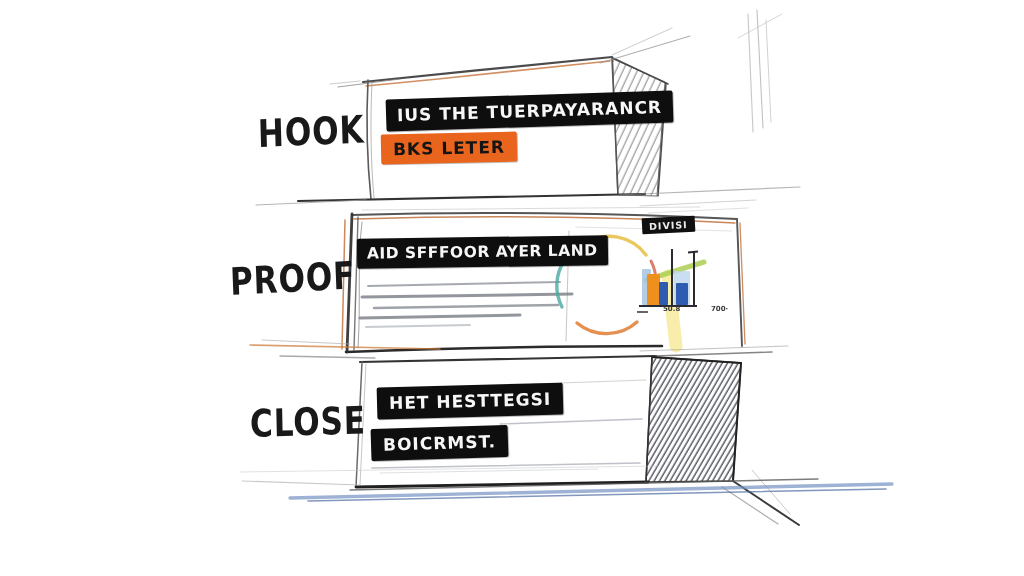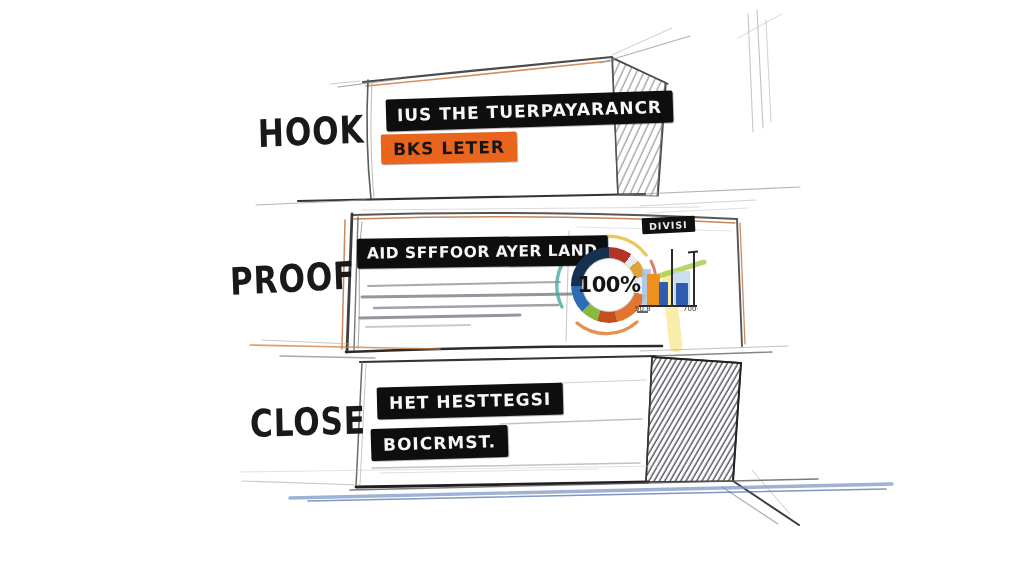--- a/index.html
+++ b/index.html
@@ -31,21 +31,21 @@
     position:absolute;left:642px;top:217px;background:#101010;color:#ececec;
     font-size:9.5px;font-weight:700;letter-spacing:1px;padding:2.5px 7px;
     transform:rotate(-3deg);border-radius:1px;
   }
   .minichart{position:absolute;left:639px;top:249px;width:62px;height:58px;}
   .minichart .axis-x{position:absolute;left:0;right:4px;bottom:0;height:2px;background:#2a2a33;}
   .minichart .axis-mid{position:absolute;left:32px;top:0;bottom:0;width:2px;background:#2a2a33;}
   .minichart .axis-right{position:absolute;left:54px;top:3px;bottom:0;width:2px;background:#2a2a33;}
   .minichart .tick{position:absolute;left:49px;top:2px;width:10px;height:2px;background:#2a2a33;transform:rotate(-6deg);}
   .minichart .bar{position:absolute;bottom:2px;border-radius:1px;}
-  .axis-label{position:absolute;font-size:7px;font-weight:400;color:#3a3a3a;white-space:nowrap;}
+  .axis-label{position:absolute;font-size:7px;font-weight:700;color:#3a3a3a;white-space:nowrap;margin-left:28px;}
   .tiny-dash{position:absolute;left:-2px;top:62px;width:11px;height:1.5px;background:#666;}
 </style>
 </head>
 <body>
 
 <div class="stage">
 
   <svg width="1024" height="576" viewBox="0 0 1024 576" class="abs" style="left:0;top:0" fill="none" stroke-linecap="round">
     <defs>
       <pattern id="hatchLight" patternUnits="userSpaceOnUse" width="6.5" height="6.5" patternTransform="rotate(25)">
@@ -151,25 +151,20 @@
   <div class="sketch-label" style="left:230px;top:260px;transform:scaleX(.82) rotate(-2.5deg);">PROOF</div>
   <div class="sketch-label" style="left:250px;top:402px;transform:scaleX(.82) rotate(-1.5deg);">CLOSE</div>
 
   <div class="banner" style="left:386px;top:95px;font-size:17px;padding:6px 11px;transform:rotate(-1.8deg);">IUS THE TUERPAYARANCR</div>
   <div class="banner banner--orange" style="left:381px;top:133px;font-size:17px;padding:5px 12px;transform:rotate(-1.2deg);">BKS LETER</div>
 
   <div class="banner" style="left:357px;top:237px;font-size:15.5px;padding:6px 10px;letter-spacing:.5px;transform:rotate(-.8deg);">AID SFFFOOR AYER LAND</div>
 
   <div class="tag">DIVISI</div>
 
-  <div class="gauge">
-    <div class="gauge-hole">
-      <span class="gauge-value">100%</span>
-    </div>
-  </div>
 
   <div class="minichart">
     <div class="bar" style="left:3px;width:9px;height:36px;background:#a6c4e2;opacity:.85;"></div>
     <div class="bar" style="left:8px;width:13px;height:31px;background:#ef8f1d;"></div>
     <div class="bar" style="left:20px;width:9px;height:23px;background:#2d5cb0;"></div>
     <div class="bar" style="left:35px;width:16px;height:34px;background:#bcd6ec;opacity:.8;"></div>
     <div class="bar" style="left:37px;width:12px;height:22px;background:#2d5cb0;"></div>
     <div class="axis-mid"></div>
     <div class="axis-right"></div>
     <div class="tick"></div>

